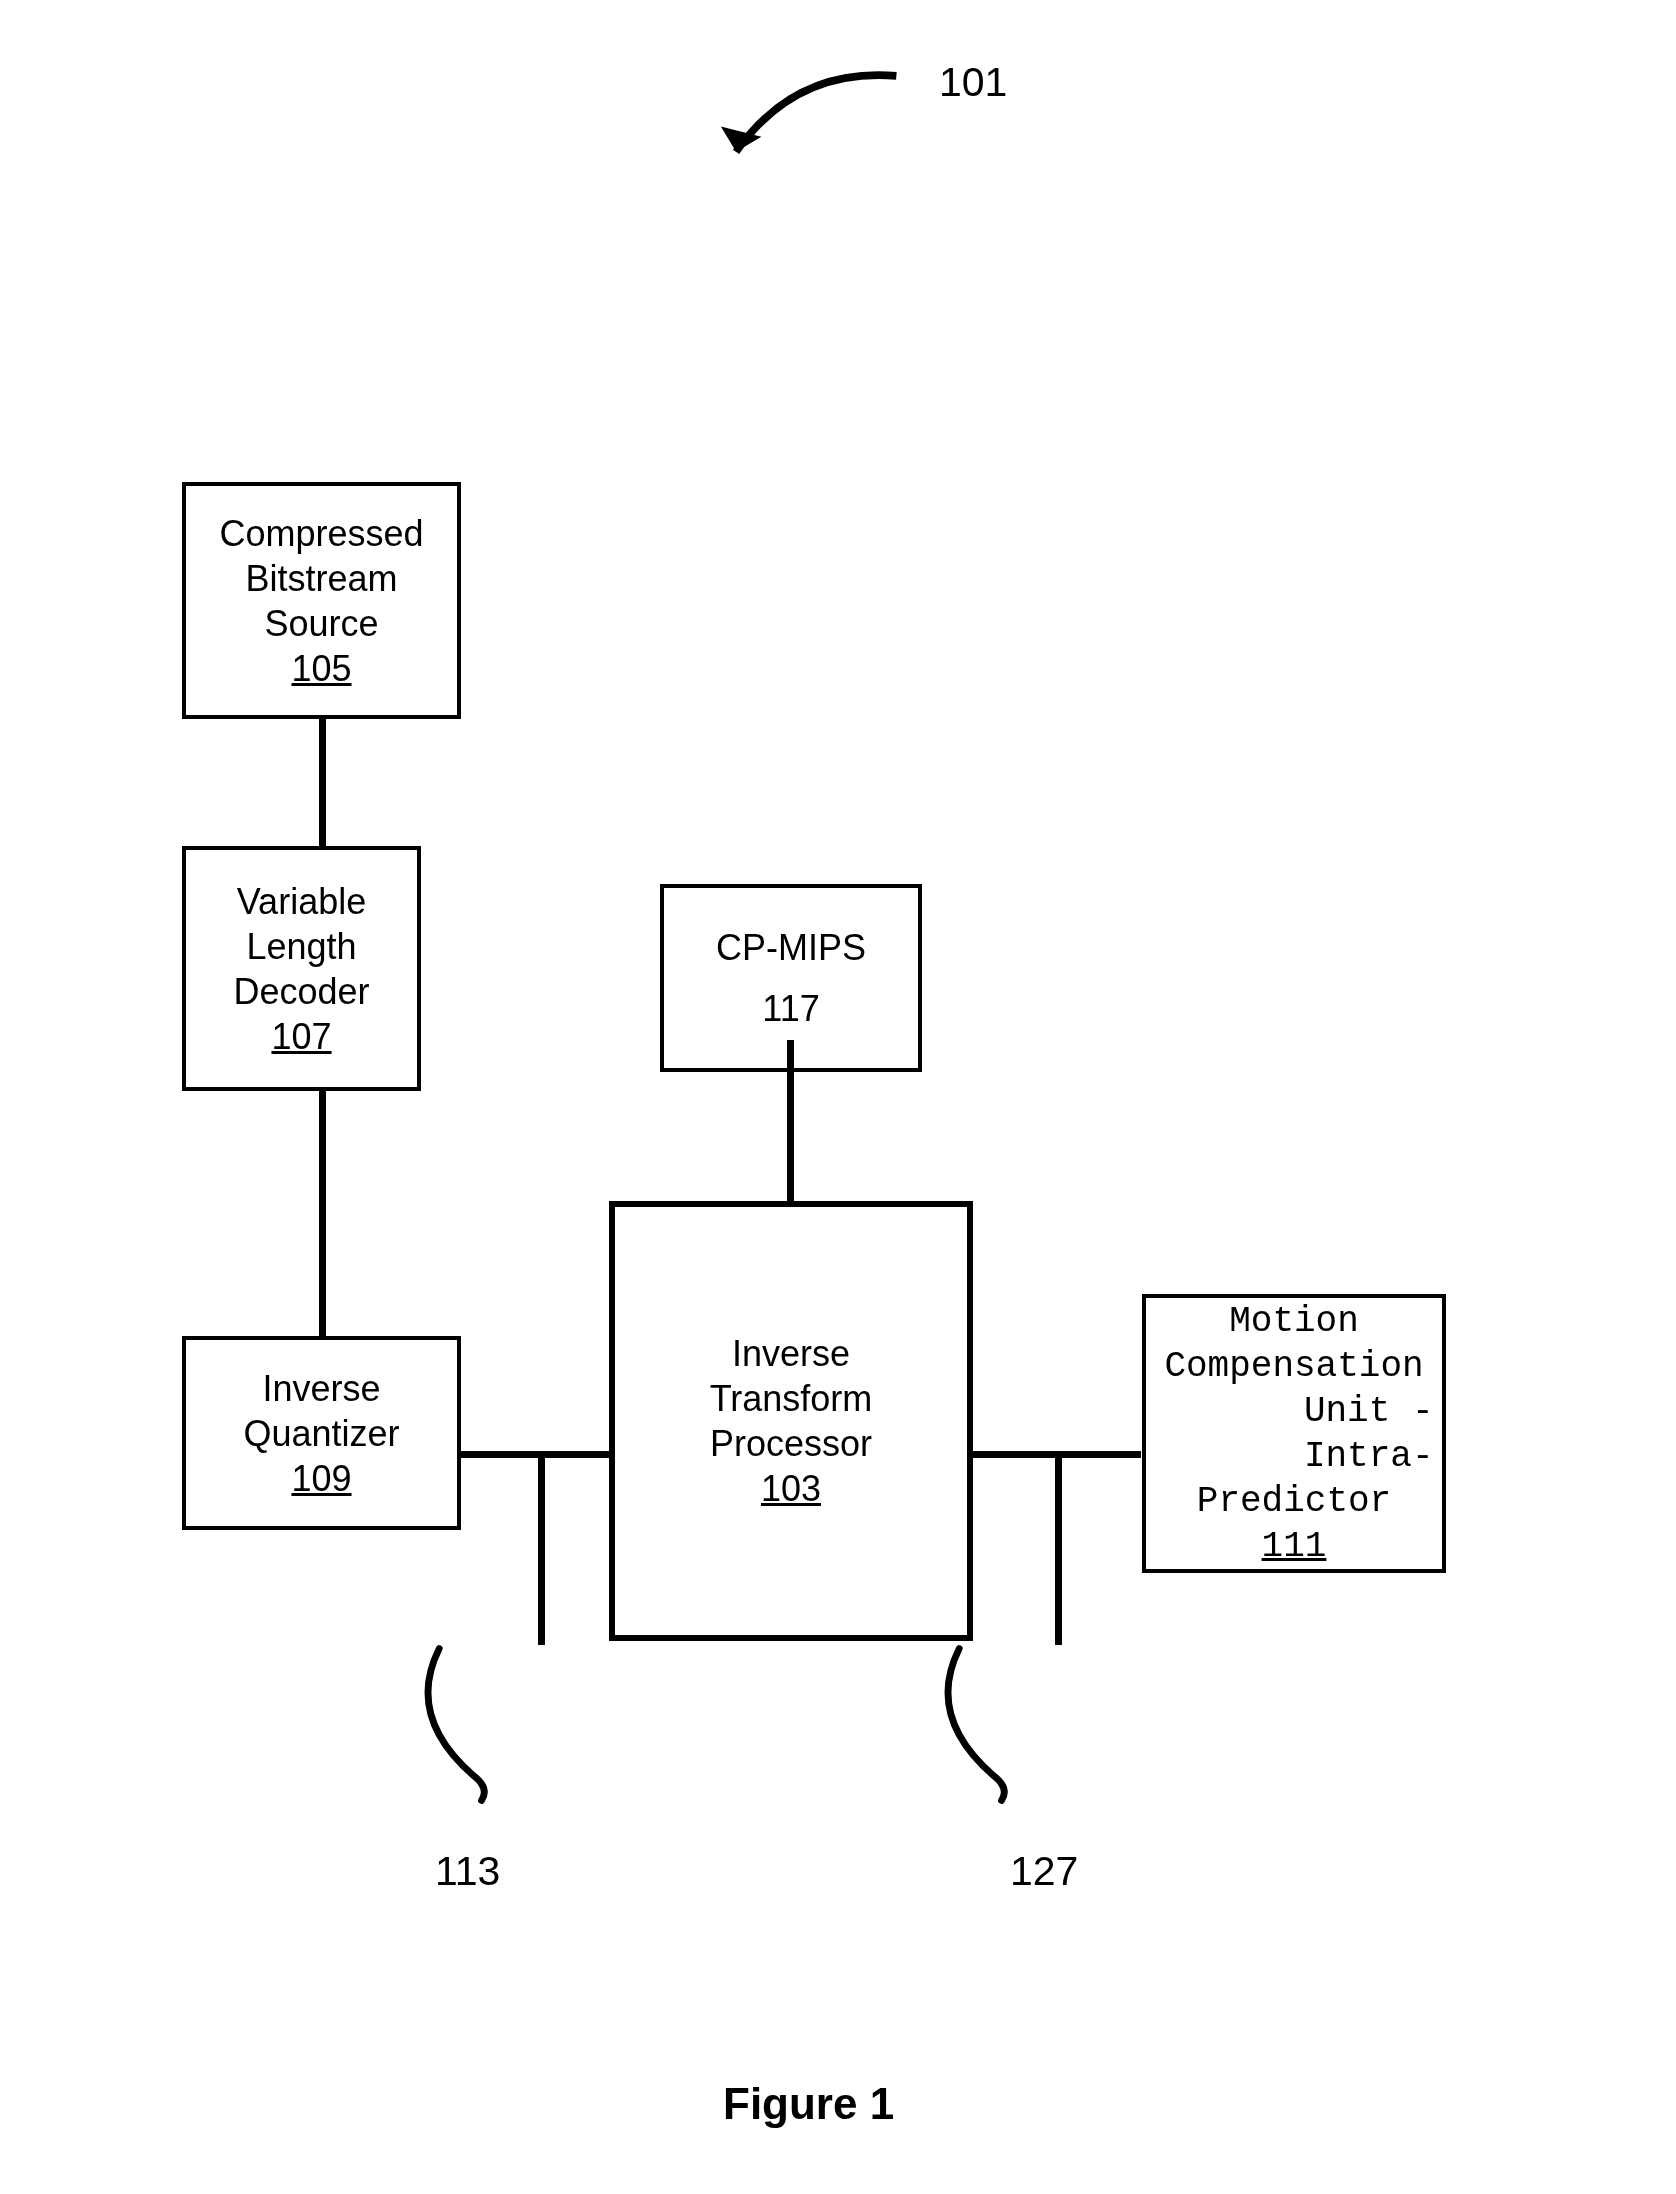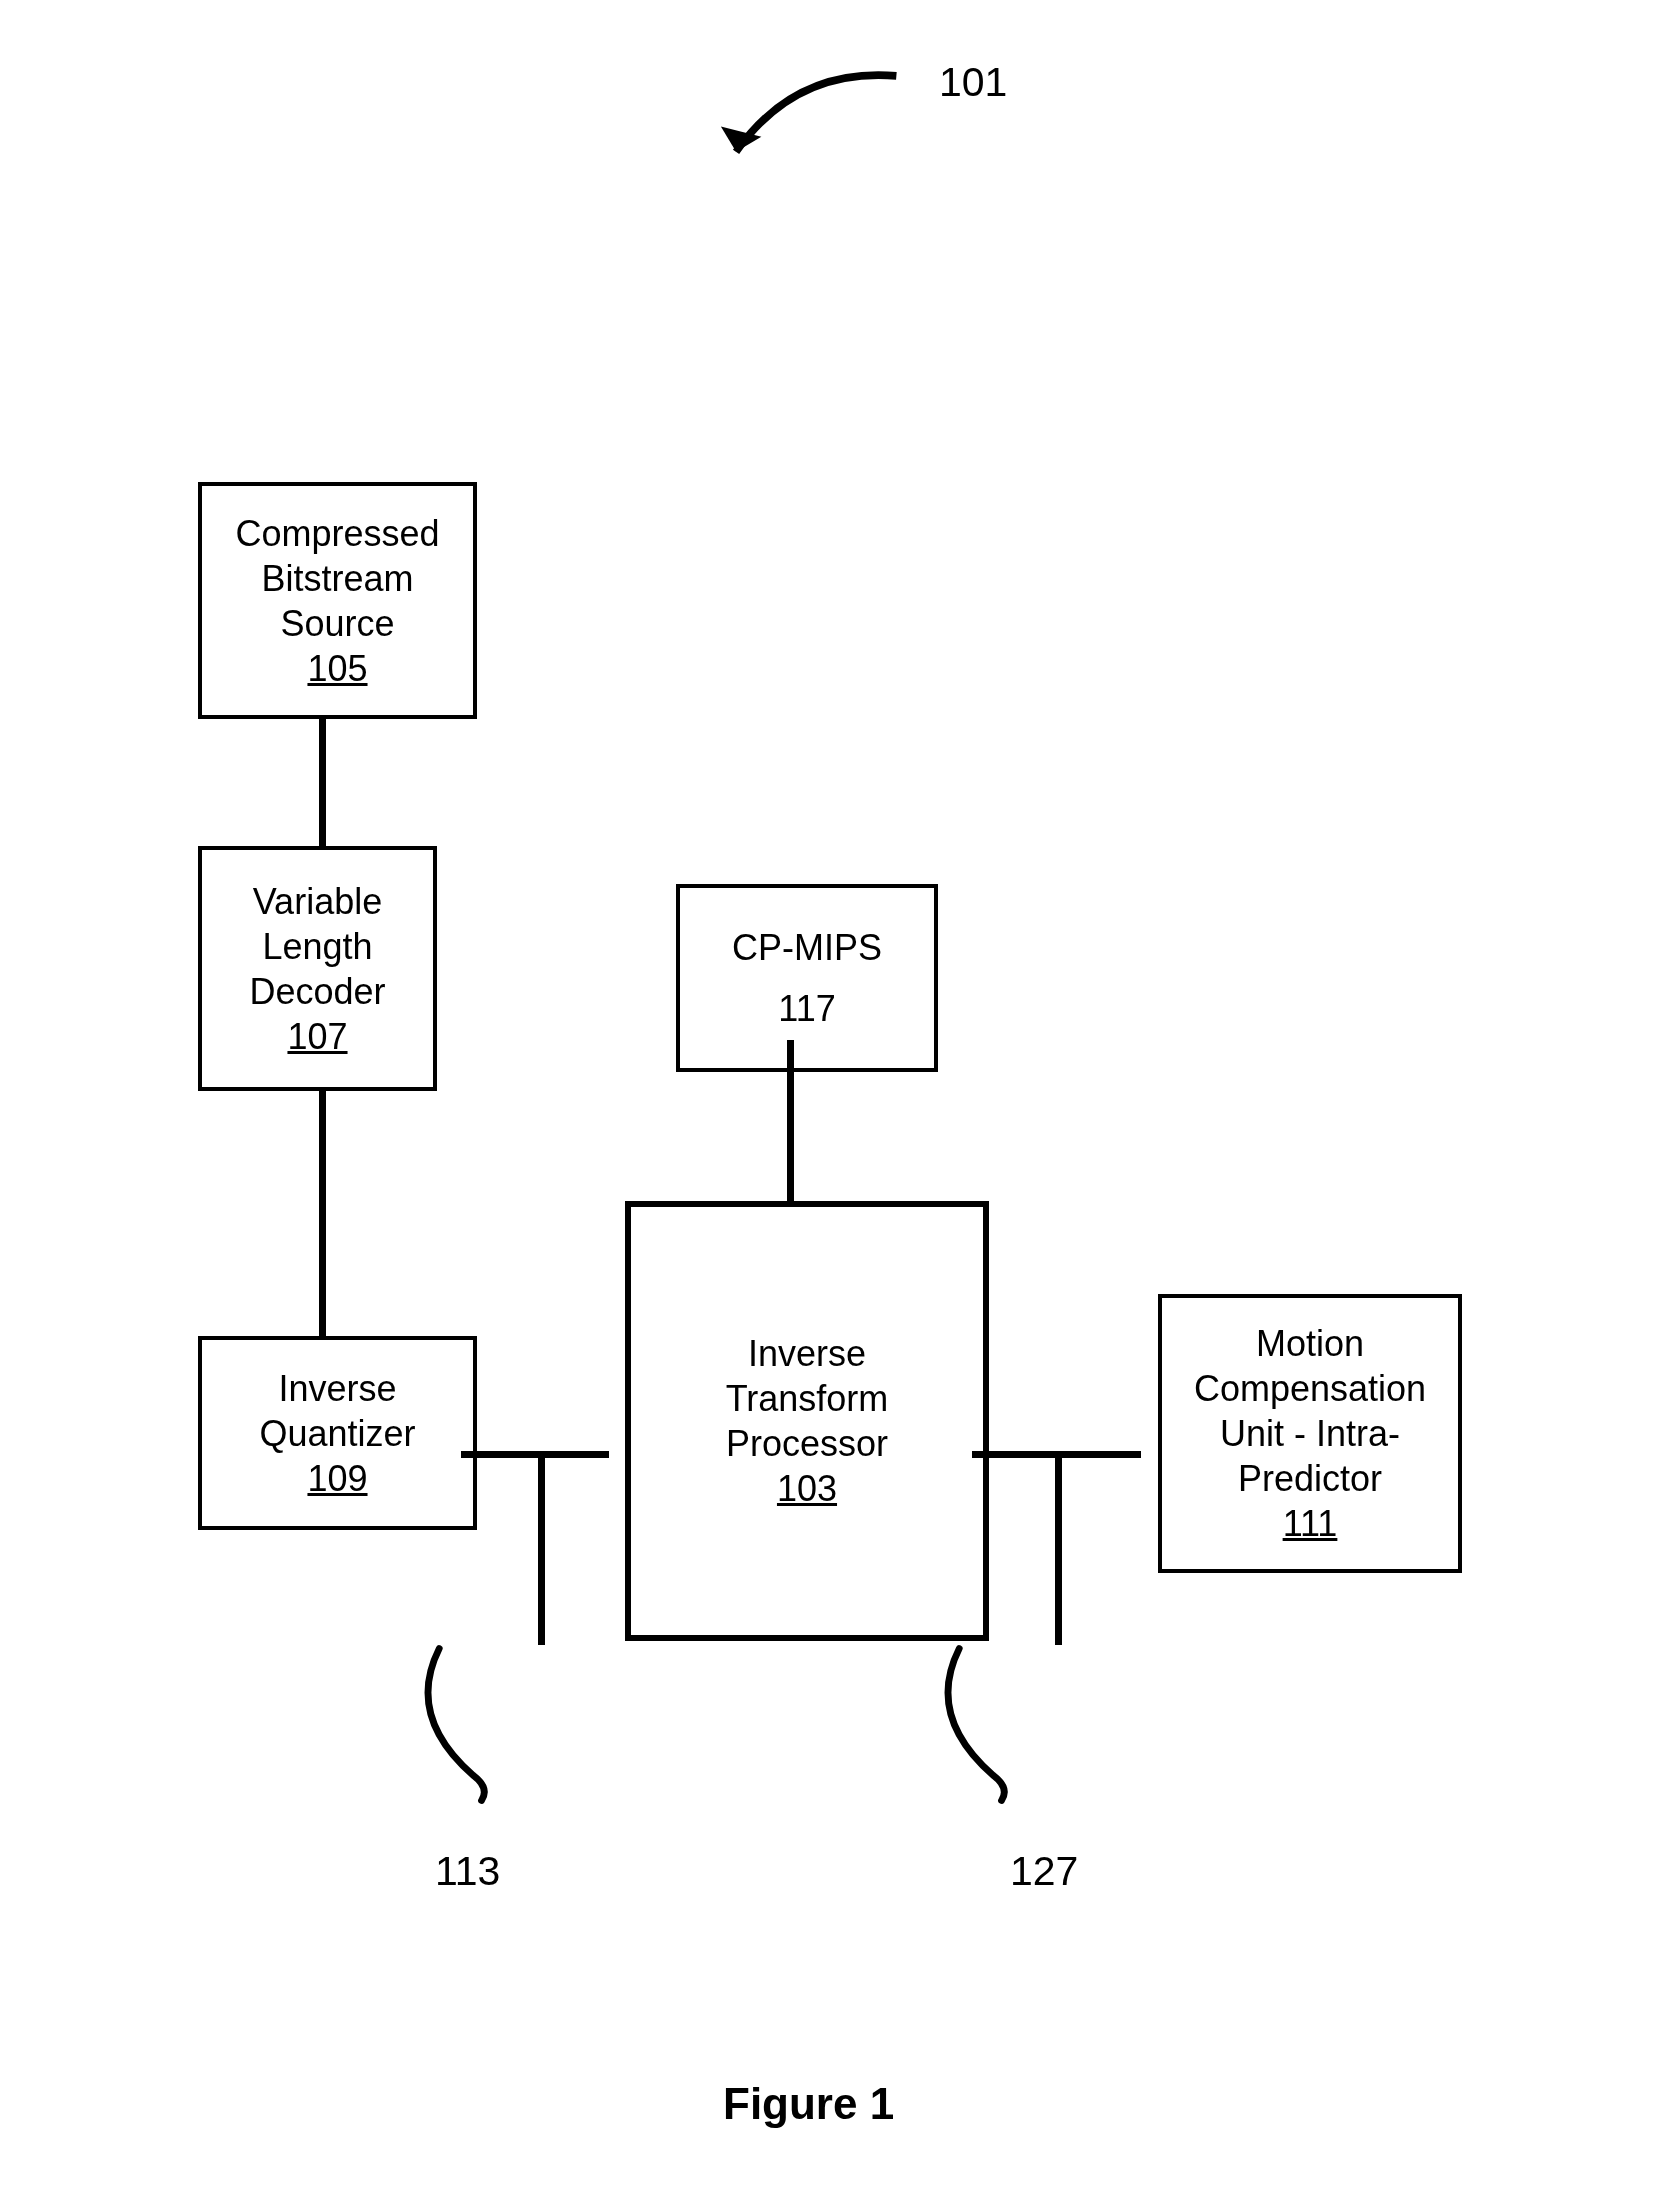--- a/index.html
+++ b/index.html
@@ -15,21 +15,20 @@
   .box {
     position: absolute;
     border: 4.2px solid #000;
     background: #fff;
     display: flex;
     flex-direction: column;
     align-items: center;
     justify-content: center;
     text-align: right;
     padding: 8.5px;
-    margin-left: 16px;
   }
   .box-text { font-size: 36px; line-height: 1.25; }
   .ref { text-decoration: underline; }
   .heavy { border-width: 6.8px; }
   .line { position: absolute; background: #000; }
   .label { position: absolute; font-size: 41px; }
   .fig-caption {
     position: absolute;
     font-weight: bold;
     font-size: 44px;
@@ -78,21 +77,21 @@
   <div class="box-text">Processor</div>
   <div class="box-text ref">103</div>
 </div>
 
 <div class="box" style="left:182px; top:1336px; width:279px; height:194px;">
   <div class="box-text">Inverse</div>
   <div class="box-text">Quantizer</div>
   <div class="box-text ref">109</div>
 </div>
 
-<div class="box" style="left:1142px; top:1294px; width:304px; height:279px;">
+<div class="box" style="left:1142px; top:1294px; width:304px; height:279px;font-family:Liberation Mono, monospace;">
   <div class="box-text">Motion</div>
   <div class="box-text">Compensation</div>
   <div class="box-text">Unit - Intra-</div>
   <div class="box-text">Predictor</div>
   <div class="box-text ref">111</div>
 </div>
 
 <div class="line" style="left:461px; top:1451px; width:148px; height:6.8px;"></div>
 
 <div class="line" style="left:538px; top:1451px; width:6.8px; height:194px;"></div>

